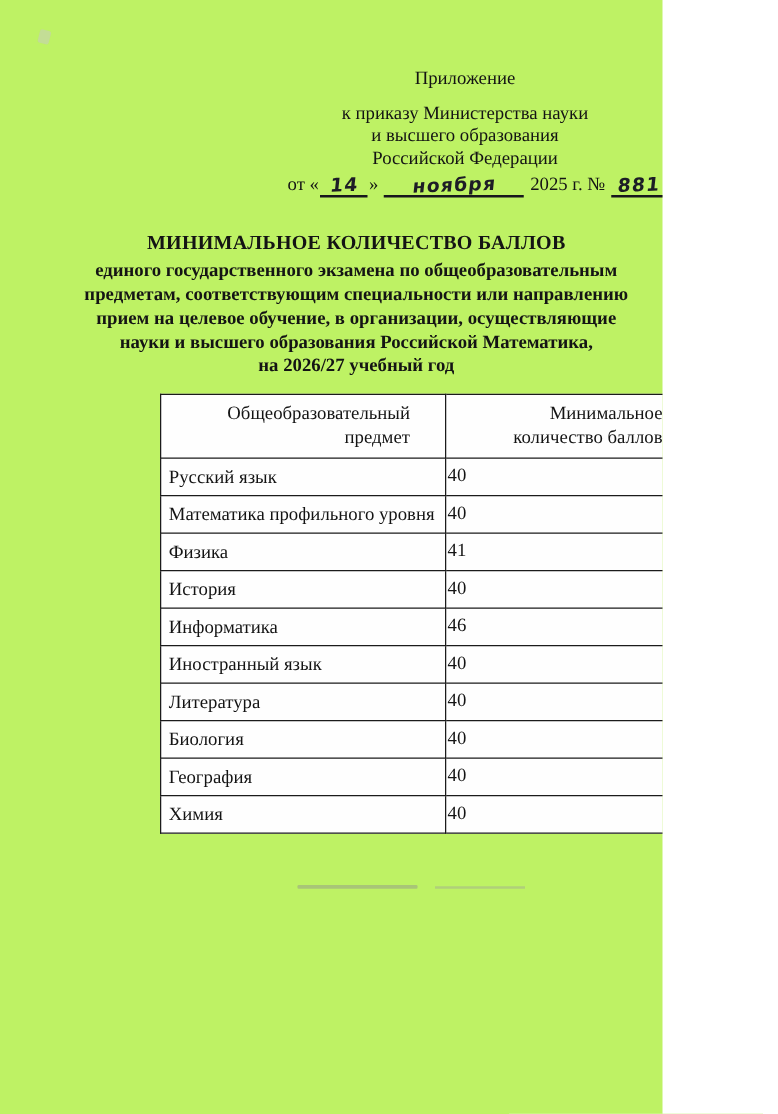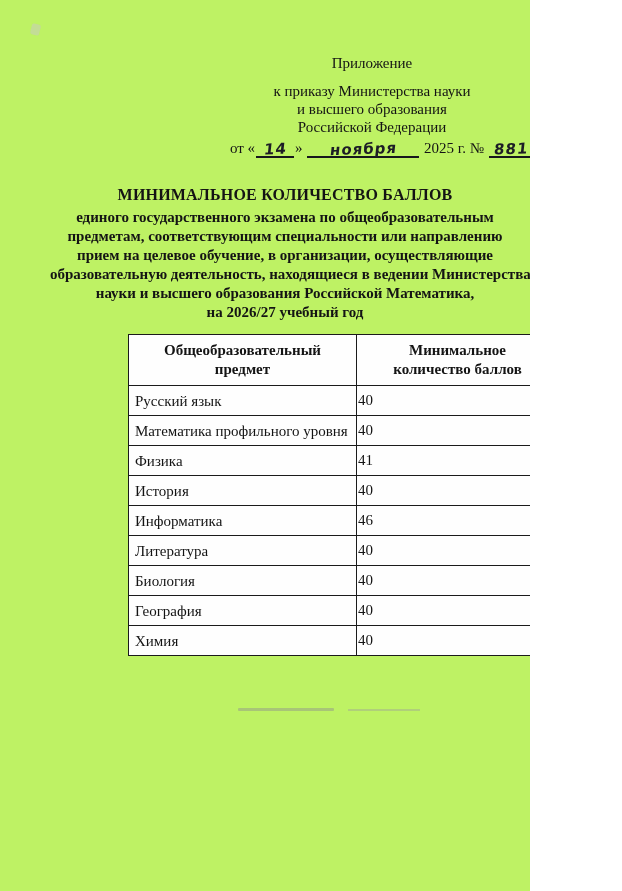--- a/index.html
+++ b/index.html
@@ -94,22 +94,22 @@
   }
   .scores col.c-subject { width: 228px; }
   .scores col.c-score  { width: 202px; }
   .scores th, .scores td {
     border: 1.4px solid #1b1b1b;
     font-size: 15px;
     vertical-align: middle;
   }
   .scores thead th {
     height: 50px;
-    font-weight: bold;
-    text-align: center;
+    font-weight: normal;
+    text-align: right;
     padding: 0 28px;
     line-height: 19px;
   }
   .scores td { height: 27px; margin-left: 40px; }
   .scores td.subject { text-align: left; padding: 1px 4px 0 6px; }
   .scores td.score   { text-align: left; }
 </style>
 </head>
 <body>
 
@@ -128,21 +128,20 @@
     </div>
     <div class="date-line"><span>от «</span><span class="blank blank-day"><span class="hw">14</span></span><span>»</span> <span class="blank blank-month"><span class="hw">ноября</span></span> <span>2025 г. №</span> <span class="blank blank-number"><span class="hw">881</span></span></div>
   </div>
 
   <div class="content">
     <div class="doc-title">МИНИМАЛЬНОЕ КОЛИЧЕСТВО БАЛЛОВ</div>
     <div class="doc-subtitle">
       <div>единого государственного экзамена по общеобразовательным</div>
       <div>предметам, соответствующим специальности или направлению</div>
       <div>прием на целевое обучение, в организации, осуществляющие</div>
-      <div>образовательную деятельность, находящиеся в ведении Министерства</div>
       <div>науки и высшего образования Российской Математика,</div>
       <div>на 2026/27 учебный год</div>
     </div>
 
     <table class="scores">
       <colgroup>
           <col class="c-subject">
           <col class="c-score">
         </colgroup>
       <thead>
@@ -166,20 +165,24 @@
         </tr>
         <tr>
           <td class="subject">История</td>
           <td class="score">40</td>
         </tr>
         <tr>
           <td class="subject">Информатика</td>
           <td class="score">46</td>
         </tr>
         <tr>
+          <td class="subject">Иностранный язык</td>
+          <td class="score">40</td>
+        </tr>
+        <tr>
           <td class="subject">Литература</td>
           <td class="score">40</td>
         </tr>
         <tr>
           <td class="subject">Биология</td>
           <td class="score">40</td>
         </tr>
         <tr>
           <td class="subject">География</td>
           <td class="score">40</td>

